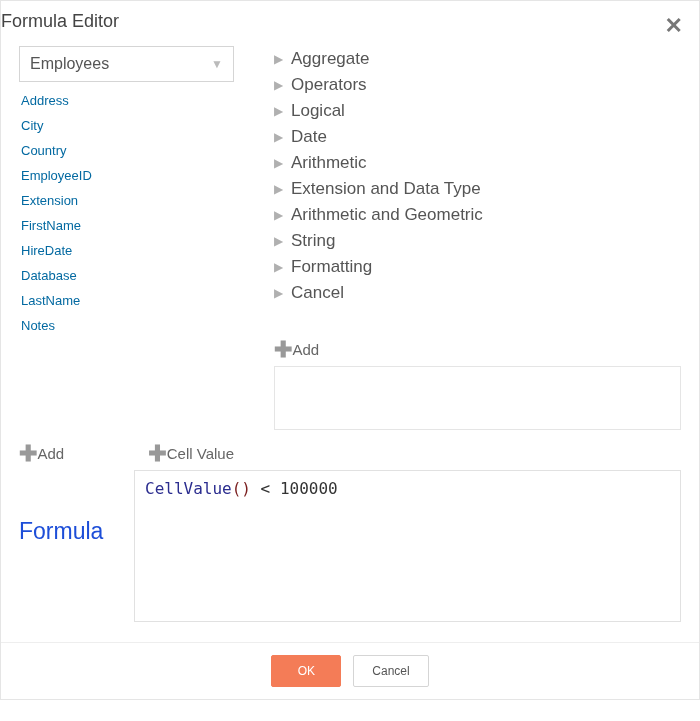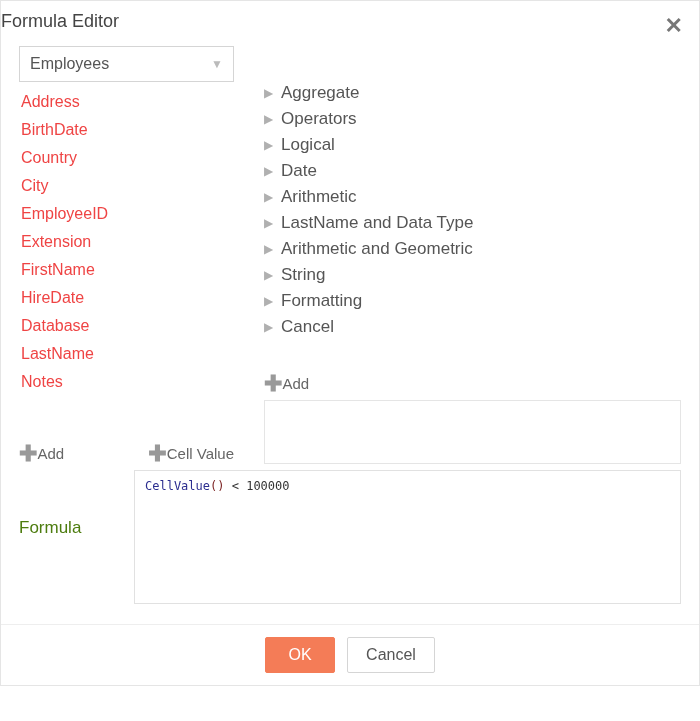--- a/index.html
+++ b/index.html
@@ -29,22 +29,21 @@
     top: 14px;
     font-size: 22px;
     line-height: 1;
     color: #777;
     cursor: pointer;
     font-weight: bold;
   }
   .body {
     display: flex;
     padding: 10px 18px 0 18px;
-    gap: 30px;
-    align-items: flex-end;
+    gap: 40px;
   }
   .left-col {
     width: 215px;
     flex-shrink: 0;
   }
   .select {
     border: 1px solid #d5d5d5;
     padding: 8px 10px;
     display: flex;
     justify-content: space-between;
@@ -63,23 +62,23 @@
     height: 346px;
     overflow-y: scroll;
     border-right: none;
   }
   
   .field-list-wrap::-webkit-scrollbar { width: 10px; }
   .field-list-wrap::-webkit-scrollbar-track { background: #f4f4f4; }
   .field-list-wrap::-webkit-scrollbar-thumb { background: #d0d0d0; border-radius: 0; }
   .field-item {
     padding: 5px 2px;
-    color: #ef4444;
-    cursor: pointer;
-    font-size: 16px;
+    color: #0369a1;
+    cursor: pointer;
+    font-size: 13px;
   }
   .left-buttons {
     display: flex;
     justify-content: space-between;
     padding-top: 8px;
   }
   .add-btn {
     display: inline-flex;
     align-items: center;
     gap: 0px;
@@ -125,46 +124,46 @@
   }
   .formula-row {
     display: flex;
     align-items: flex-start;
     gap: 20px;
     padding: 6px 18px 20px 18px;
   }
   .formula-label {
     width: 95px;
     padding-top: 48px;
-    color: #4d7c0f;
-    font-size: 17px;
+    color: #1d4ed8;
+    font-size: 23px;
   }
   .formula-box {
     flex: 1;
     border: 1px solid #e1e1e1;
-    height: 134px;
+    height: 152px;
     padding: 8px 10px;
     font-family: "Consolas", "Menlo", monospace;
-    font-size: 12px;
+    font-size: 16px;
     white-space: pre;
   }
   .tok-fn { color: #2b2d8f; }
   .tok-paren { color: #7a1f1f; }
   .tok-plain { color: #333; }
   .footer {
     border-top: 1px solid #eee;
     padding: 12px 0;
     display: flex;
     justify-content: center;
     gap: 12px;
   }
   .btn {
     min-width: 70px;
     padding: 8px 18px;
-    font-size: 16px;
+    font-size: 12px;
     border: 1px solid #d5d5d5;
     background: #fff;
     color: #555;
     cursor: pointer;
     border-radius: 2px;
   }
   .btn-primary {
     background: #f47c57;
     border-color: #f47c57;
     color: #fff;
@@ -183,23 +182,22 @@
   <div class="body">
 
     <div class="left-col">
       <div class="select">
         <span>Employees</span>
         <span class="caret">▼</span>
       </div>
 
       <div class="field-list-wrap">
         <div class="field-item">Address</div>
-        <div class="field-item">BirthDate</div>
+        <div class="field-item">City</div>
         <div class="field-item">Country</div>
-        <div class="field-item">City</div>
         <div class="field-item">EmployeeID</div>
         <div class="field-item">Extension</div>
         <div class="field-item">FirstName</div>
         <div class="field-item">HireDate</div>
         <div class="field-item">Database</div>
         <div class="field-item">LastName</div>
         <div class="field-item">Notes</div>
       </div>
 
       <div class="left-buttons">
@@ -231,21 +229,21 @@
         <div class="cat-item">
             <span class="chev">▶</span>
             <span>Date</span>
           </div>
         <div class="cat-item">
             <span class="chev">▶</span>
             <span>Arithmetic</span>
           </div>
         <div class="cat-item">
             <span class="chev">▶</span>
-            <span>LastName and Data Type</span>
+            <span>Extension and Data Type</span>
           </div>
         <div class="cat-item">
             <span class="chev">▶</span>
             <span>Arithmetic and Geometric</span>
           </div>
         <div class="cat-item">
             <span class="chev">▶</span>
             <span>String</span>
           </div>
         <div class="cat-item">

